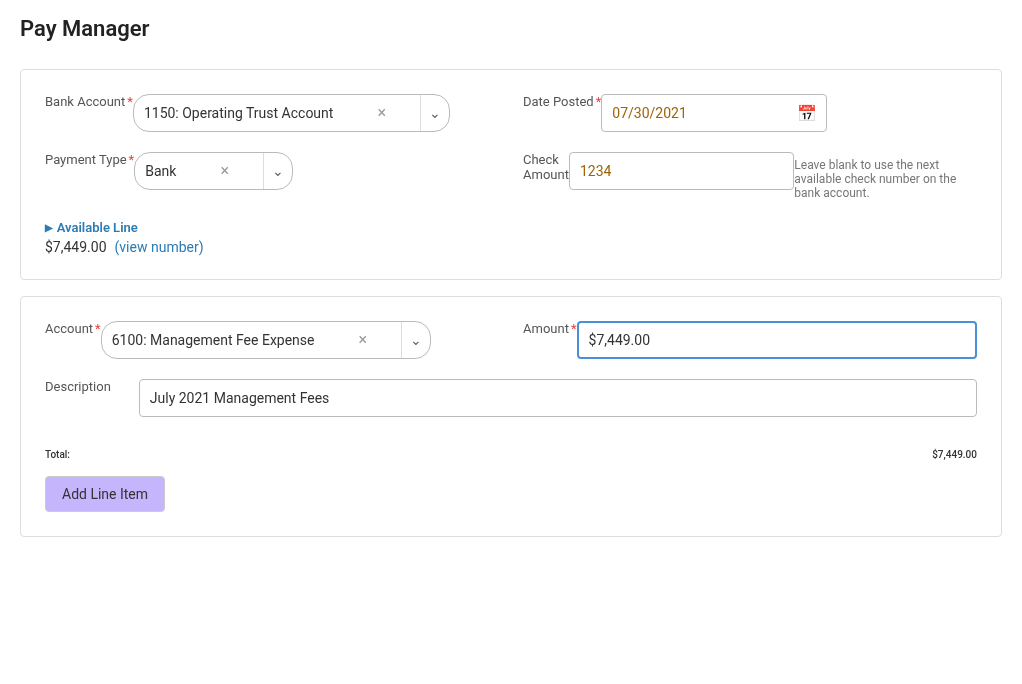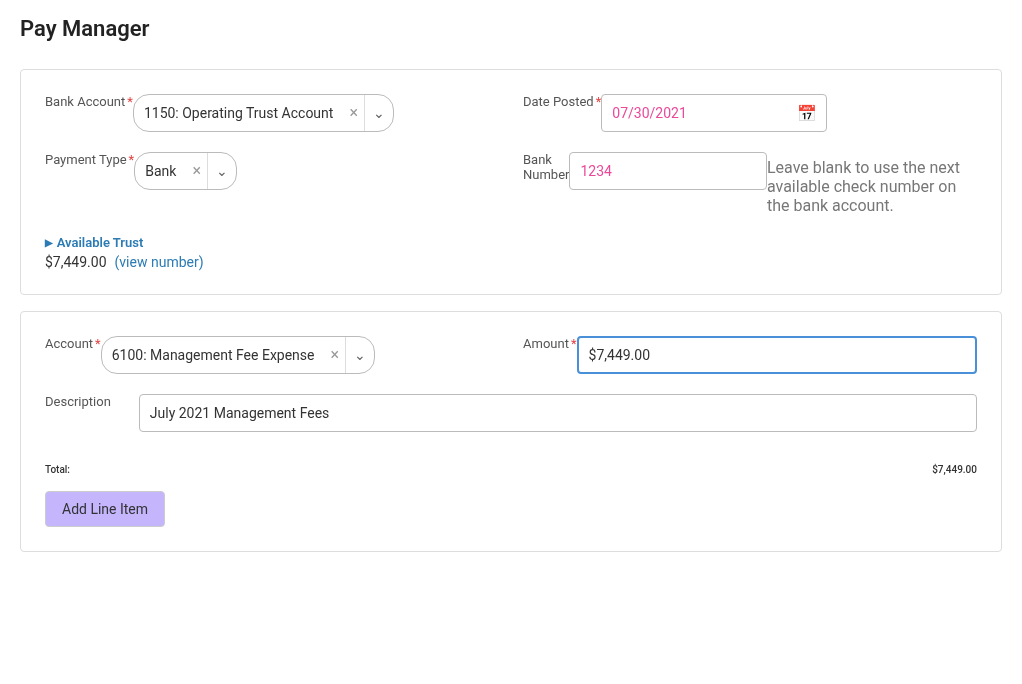--- a/index.html
+++ b/index.html
@@ -60,20 +60,21 @@
     }
 
     .select-wrapper {
       position: relative;
       display: flex;
       align-items: center;
       border: 1px solid #bbb;
       border-radius: 16px;
       background: #fff;
       height: 38px;
+      gap: 28px;
     }
 
     .select-value {
       flex: 1;
       padding: 0 10px;
       font-size: 14px;
       color: #333;
       white-space: nowrap;
       overflow: hidden;
       text-overflow: ellipsis;
@@ -96,21 +97,21 @@
       cursor: pointer;
       color: #666;
     }
 
     .text-input {
       border: 1px solid #bbb;
       border-radius: 4px;
       height: 38px;
       padding: 0 10px;
       font-size: 14px;
-      color: #ec4899;
+      color: #a16207;
       width: 100%;
       outline: none;
     }
 
     .date-wrapper {
       position: relative;
       display: flex;
       align-items: center;
     }
 
@@ -119,21 +120,21 @@
     }
 
     .date-icon {
       position: absolute;
       right: 10px;
       color: #666;
       font-size: 16px;
     }
 
     .hint-text {
-      font-size: 16px;
+      font-size: 12px;
       color: #777;
       margin-top: 6px;
     }
 
     .available-funds-section {
       margin-top: 4px;
     }
 
     .available-funds-label {
       display: flex;
@@ -269,30 +270,30 @@
           <span>Payment Type</span><span class="required-star">*</span>
         </label>
         <div class="select-wrapper">
           <span class="select-value">Bank</span>
           <span class="select-clear">×</span>
           <span class="select-arrow">⌄</span>
         </div>
       </div>
 
       <div class="form-group">
-        <label class="form-label">Bank Number</label>
+        <label class="form-label">Check Amount</label>
         <input class="text-input" type="text" value="1234" style="">
         <span class="hint-text">Leave blank to use the next available check number on the bank account.</span>
       </div>
     </div>
 
     <div class="available-funds-section">
       <div class="available-funds-label">
         <span class="triangle-icon">▶</span>
-        <span>Available Trust</span>
+        <span>Available Line</span>
       </div>
       <div class="funds-row">
         <span>$7,449.00</span>
         <a class="view-details-link">(view number)</a>
       </div>
     </div>
 
   </div>
 
   <div class="card">

